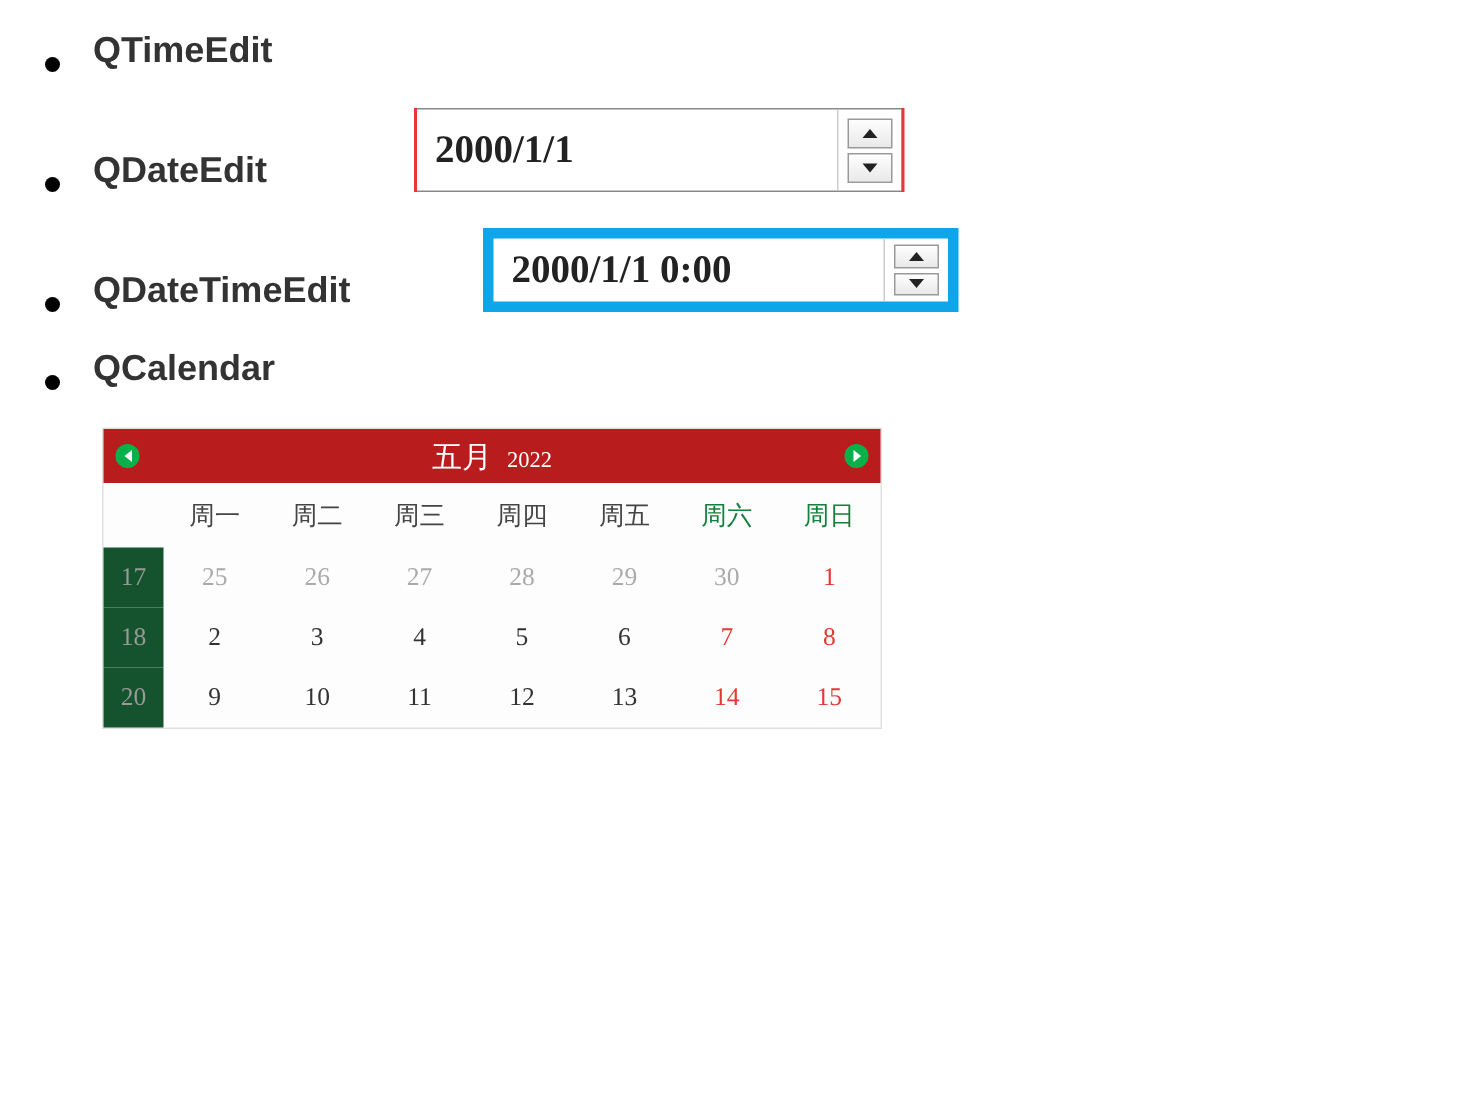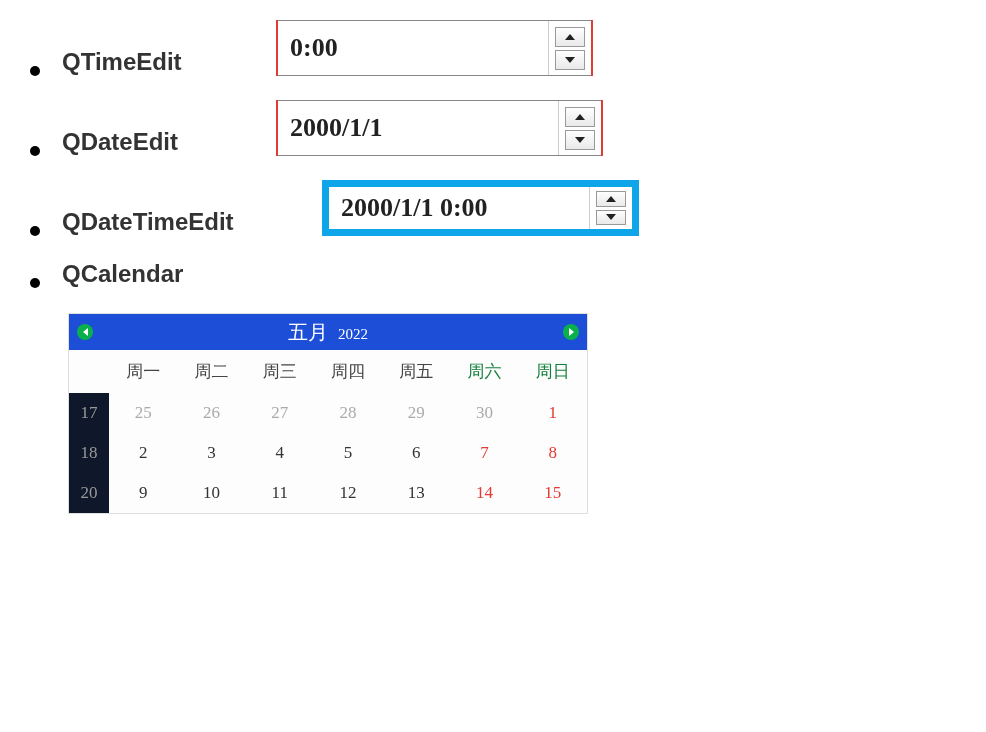--- a/index.html
+++ b/index.html
@@ -96,21 +96,21 @@
     
     .calendar {
       width: 520px;
       margin-top: 25px;
       margin-left: 38px;
       border: 1px solid #e0e0e0;
       background: #fdfdfd;
       font-family: "SimSun", "Microsoft YaHei", serif;
     }
     .cal-header {
-      background: #1d4ed8;
+      background: #b91c1c;
       color: #fff;
       height: 36px;
       display: flex;
       align-items: center;
       justify-content: space-between;
       padding: 0 8px;
       position: relative;
     }
     .nav-arrow {
       width: 16px;
@@ -150,41 +150,30 @@
     .cal-grid th {
       font-weight: normal;
       color: #444;
     }
     .cal-grid th.weekend { color: #15803d; }
     .cal-grid td { color: #333; }
     .cal-grid td.othermonth { color: #aaa; }
     .cal-grid td.weekend { color: #e53935; }
     .cal-grid td.weeknum {
       color: #999;
-      background: #0f172a;
+      background: #14532d;
       width: 40px;
     }
   </style>
 </head>
 <body>
 
 <div class="row">
   <div class="bullet"></div>
   <div class="label">QTimeEdit</div>
-  <div class="spinbox red-edges" style="margin-left: -5px;">
-    <div class="value">0:00</div>
-    <div class="spinner-group">
-      <div class="spinner-btn">
-          <div class="arrow-up"></div>
-        </div>
-      <div class="spinner-btn">
-          <div class="arrow-down"></div>
-        </div>
-    </div>
-  </div>
 </div>
 
 <div class="row">
   <div class="bullet"></div>
   <div class="label">QDateEdit</div>
   <div class="spinbox date red-edges" style="margin-left: -5px;">
     <div class="value">2000/1/1</div>
     <div class="spinner-group">
       <div class="spinner-btn">
           <div class="arrow-up"></div>

